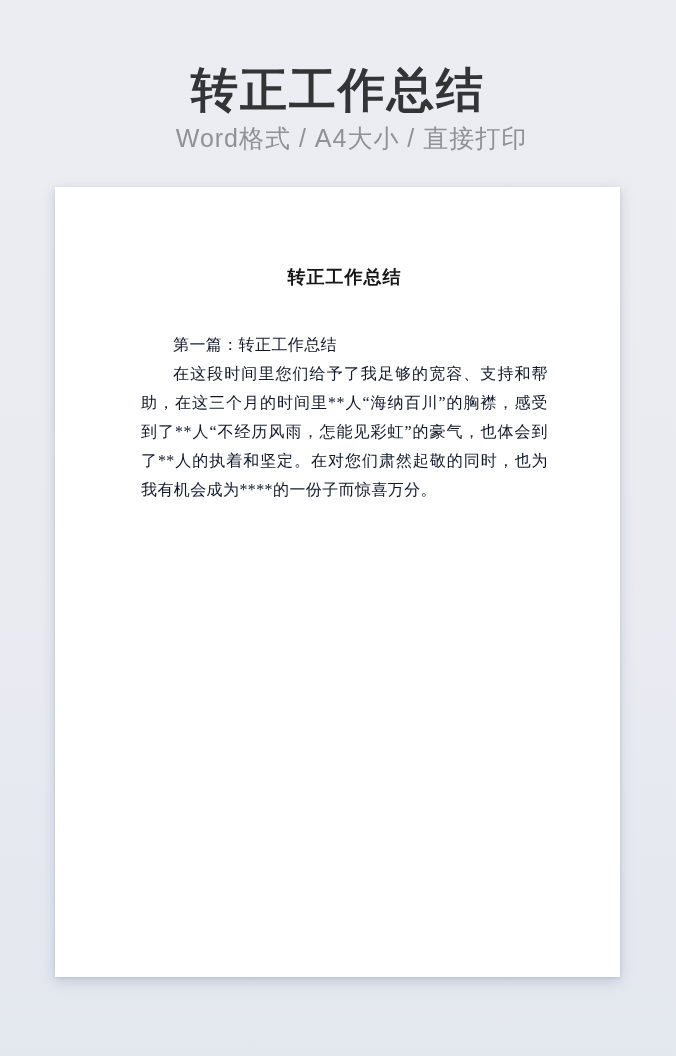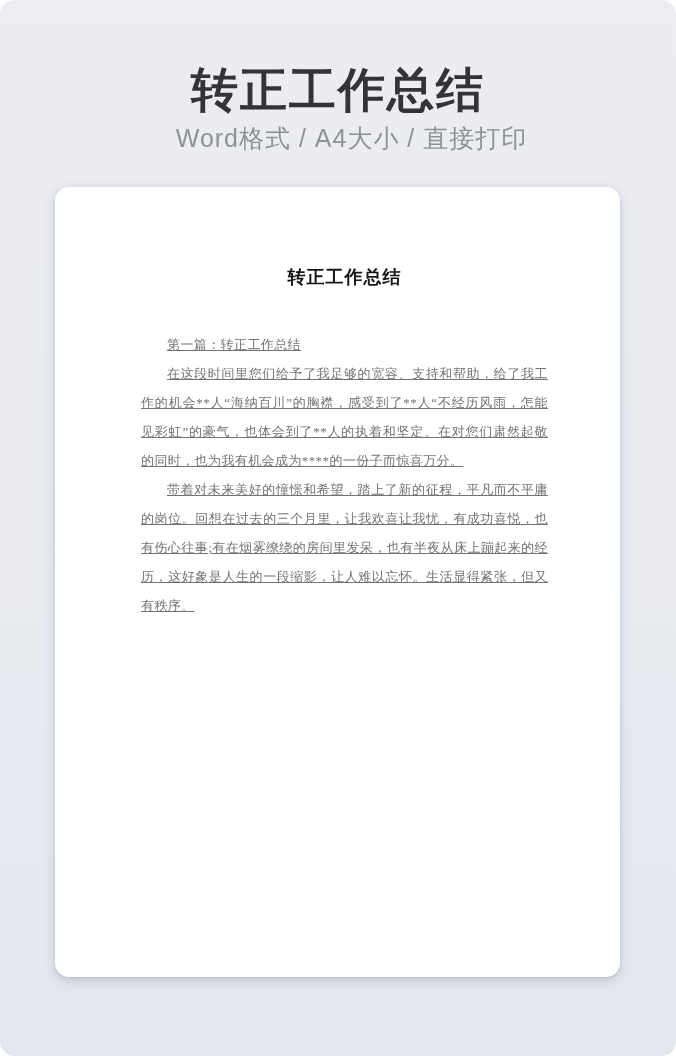--- a/index.html
+++ b/index.html
@@ -1,15 +1,15 @@
 <!DOCTYPE html>
 <html><head>
 <meta charset="utf-8">
 <style>
-  * { margin: 0; padding: 0; box-sizing: border-box; border-radius: 14px; }
+  * { margin: 0; padding: 0; box-sizing: border-box; }
   html, body {
     width: 676px;
     height: 1056px;
     overflow: hidden;
     font-family: "Liberation Sans", sans-serif;
   }
   .stage {
     position: relative;
     width: 676px;
     height: 1056px;
@@ -52,39 +52,37 @@
   .doc-title {
     font-size: 18px;
     line-height: 24px;
     font-weight: 700;
     text-align: center;
     letter-spacing: 1px;
     color: #161616;
     margin-bottom: 41px;
   }
   .doc-para {
-    font-size: 13px;
+    font-size: 16px;
     line-height: 29px;
     letter-spacing: 0.4px;
-    color: #737373;
+    color: #0f172a;
     text-indent: 2em;
     text-align: justify;
-    text-decoration: underline;
   }
 </style>
 </head>
 <body>
 
 <div class="stage">
 
   <header class="hero">
     <h1 class="hero-title">转正工作总结</h1>
     <div class="hero-sub">Word格式 / A4大小 / 直接打印</div>
   </header>
 
   <section class="paper">
     <h2 class="doc-title">转正工作总结</h2>
     <p class="doc-para">第一篇：转正工作总结</p>
-    <p class="doc-para">在这段时间里您们给予了我足够的宽容、支持和帮助，给了我工作的机会**人“海纳百川”的胸襟，感受到了**人“不经历风雨，怎能见彩虹”的豪气，也体会到了**人的执着和坚定。在对您们肃然起敬的同时，也为我有机会成为****的一份子而惊喜万分。</p>
-    <p class="doc-para">带着对未来美好的憧憬和希望，踏上了新的征程，平凡而不平庸的岗位。回想在过去的三个月里，让我欢喜让我忧，有成功喜悦，也有伤心往事;有在烟雾缭绕的房间里发呆，也有半夜从床上蹦起来的经历，这好象是人生的一段缩影，让人难以忘怀。生活显得紧张，但又有秩序。</p>
+    <p class="doc-para">在这段时间里您们给予了我足够的宽容、支持和帮助，在这三个月的时间里**人“海纳百川”的胸襟，感受到了**人“不经历风雨，怎能见彩虹”的豪气，也体会到了**人的执着和坚定。在对您们肃然起敬的同时，也为我有机会成为****的一份子而惊喜万分。</p>
   </section>
 
 </div>
 
 </body></html>

